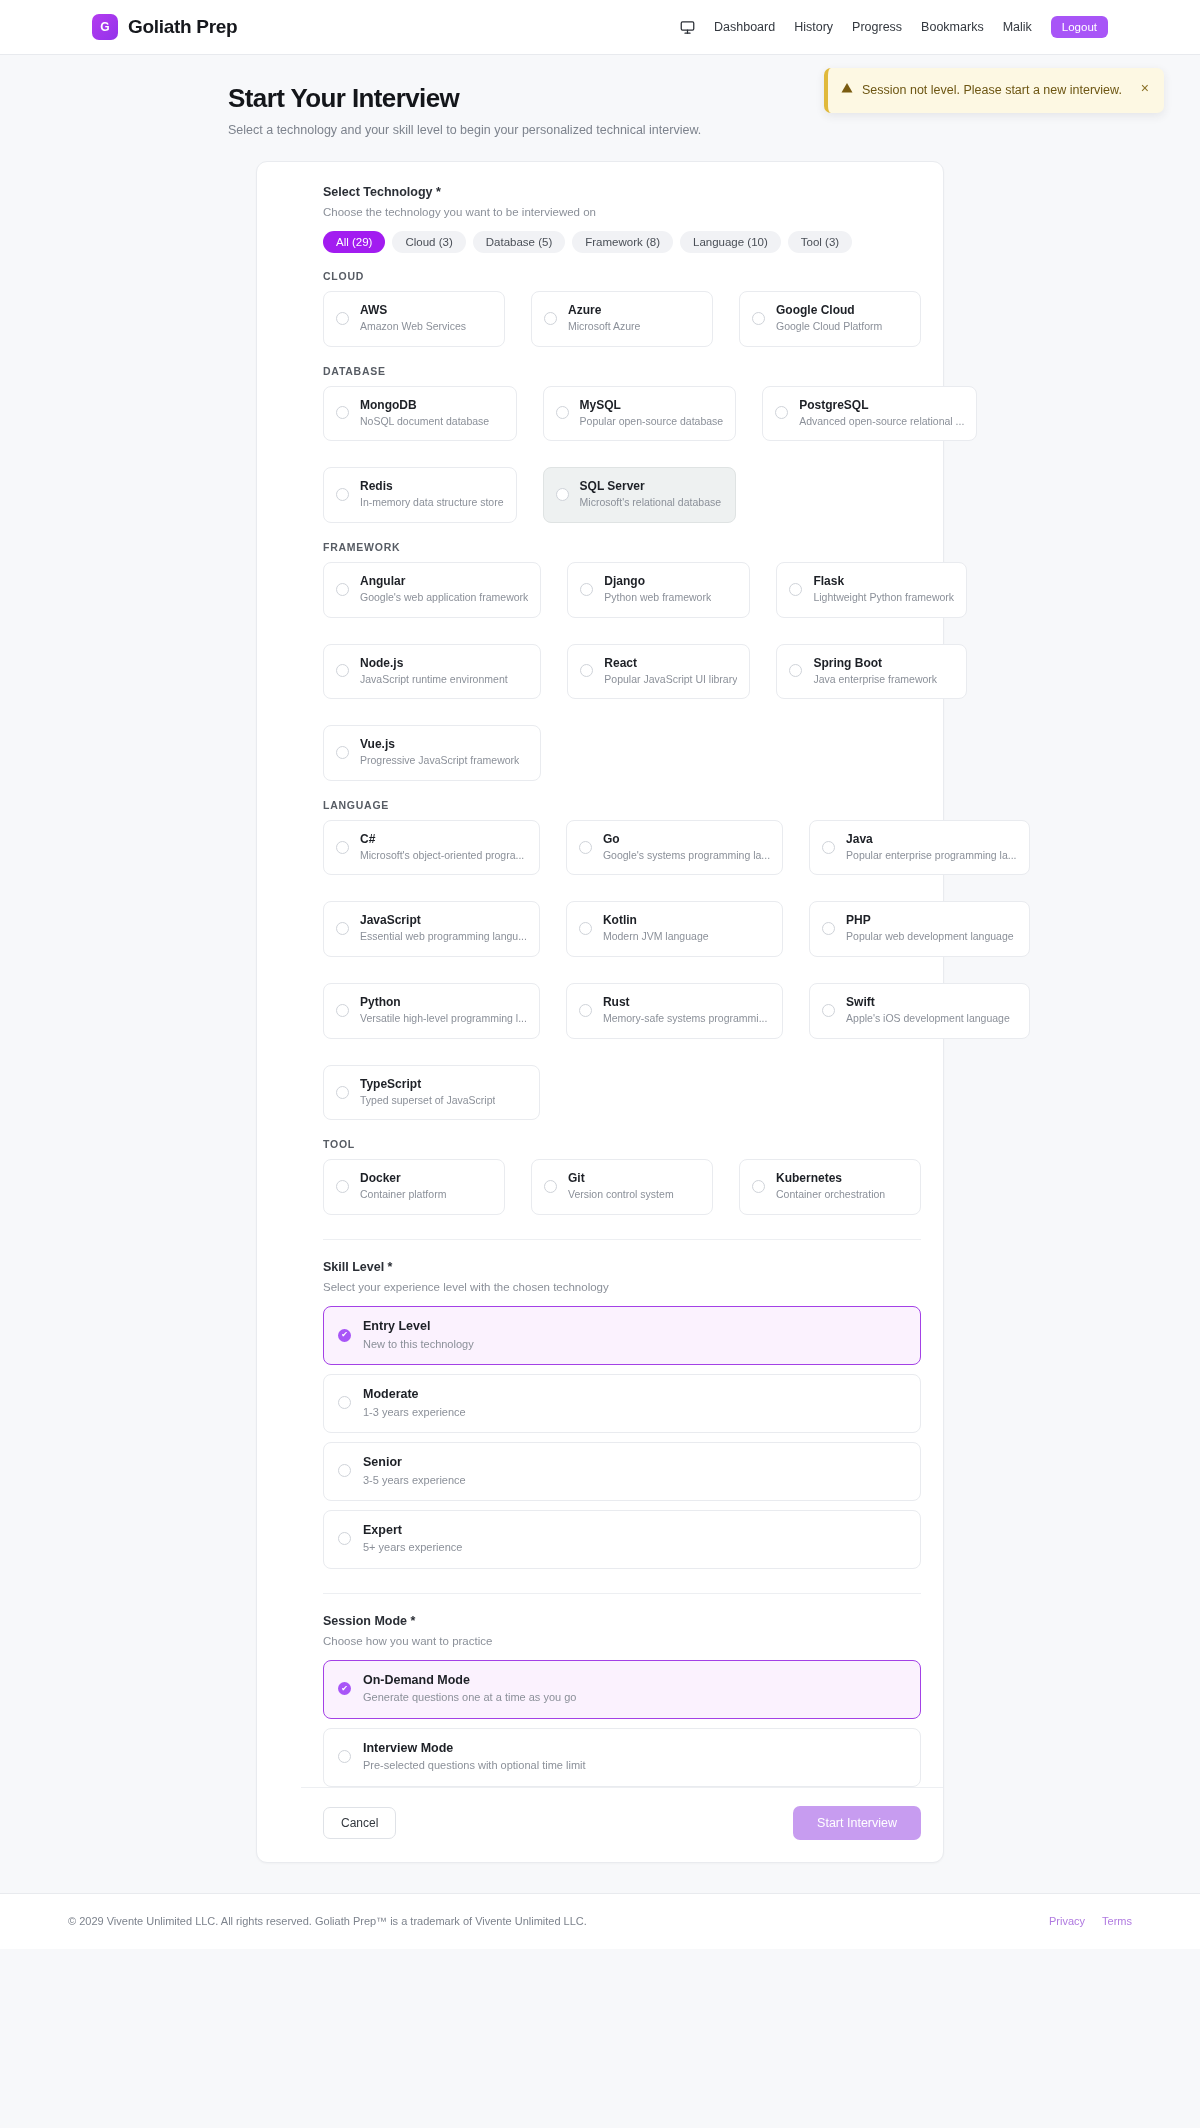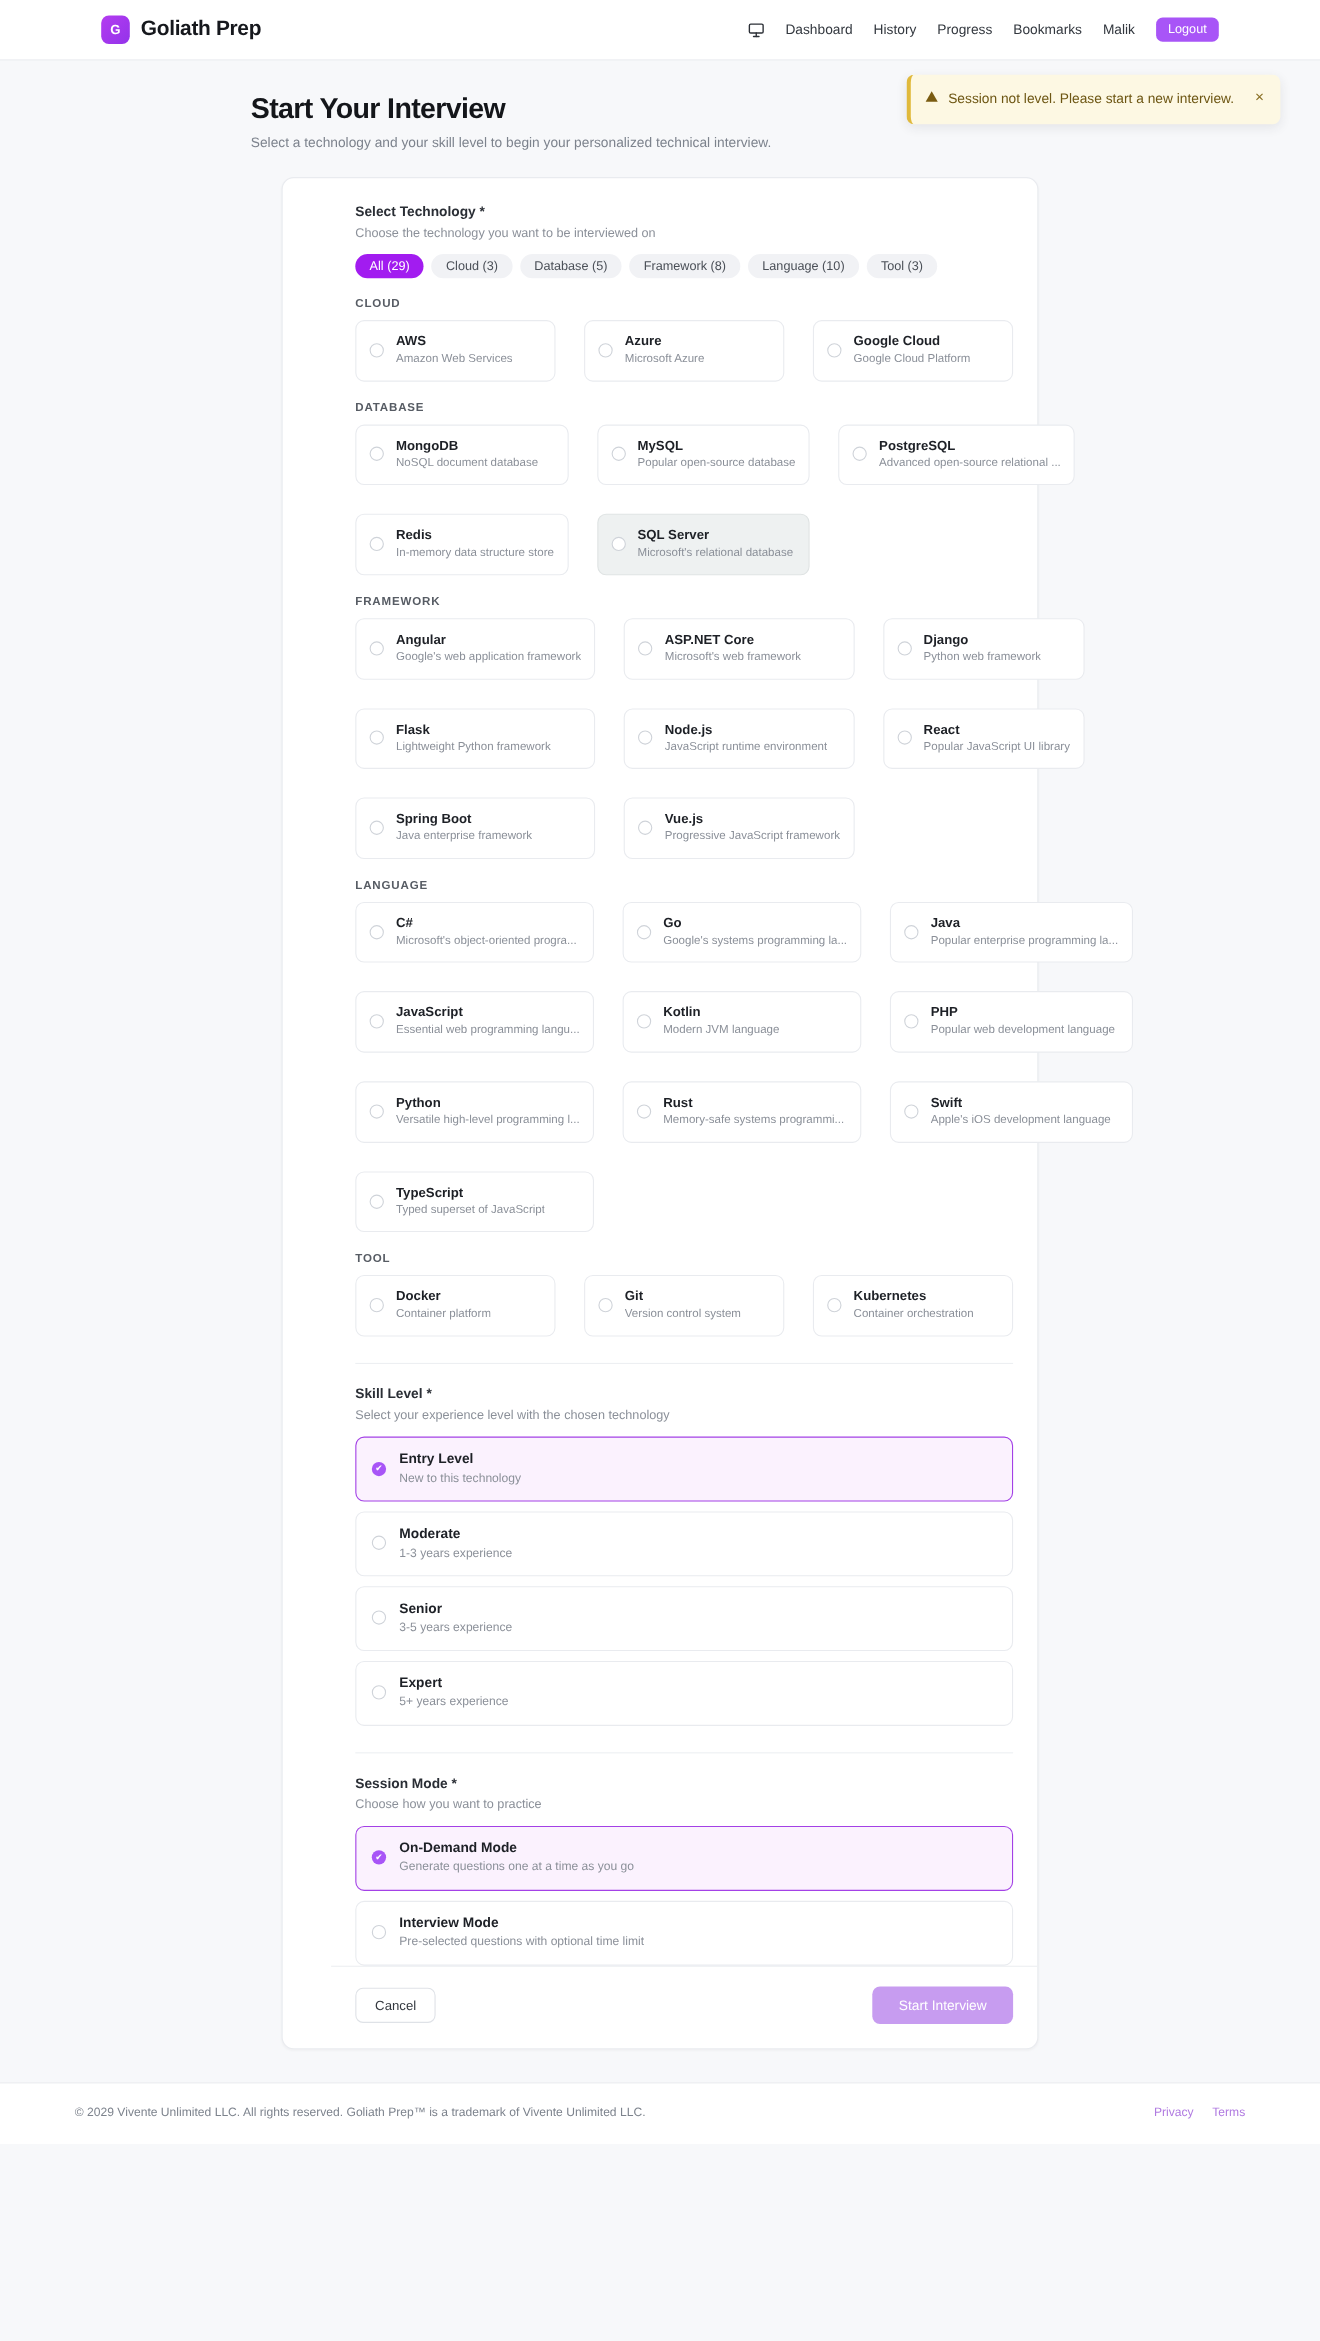--- a/index.html
+++ b/index.html
@@ -332,27 +332,20 @@
               <div class="tech-card">
                 <div class="radio"></div>
                 <div class="tech-txt">
                   <div class="tech-name">Angular</div>
                   <div class="tech-desc">Google's web application framework</div>
                 </div>
               </div>
               <div class="tech-card">
                 <div class="radio"></div>
                 <div class="tech-txt">
-                  <div class="tech-name">ASP.NET Core</div>
-                  <div class="tech-desc">Microsoft's web framework</div>
-                </div>
-              </div>
-              <div class="tech-card">
-                <div class="radio"></div>
-                <div class="tech-txt">
                   <div class="tech-name">Django</div>
                   <div class="tech-desc">Python web framework</div>
                 </div>
               </div>
               <div class="tech-card">
                 <div class="radio"></div>
                 <div class="tech-txt">
                   <div class="tech-name">Flask</div>
                   <div class="tech-desc">Lightweight Python framework</div>
                 </div>

